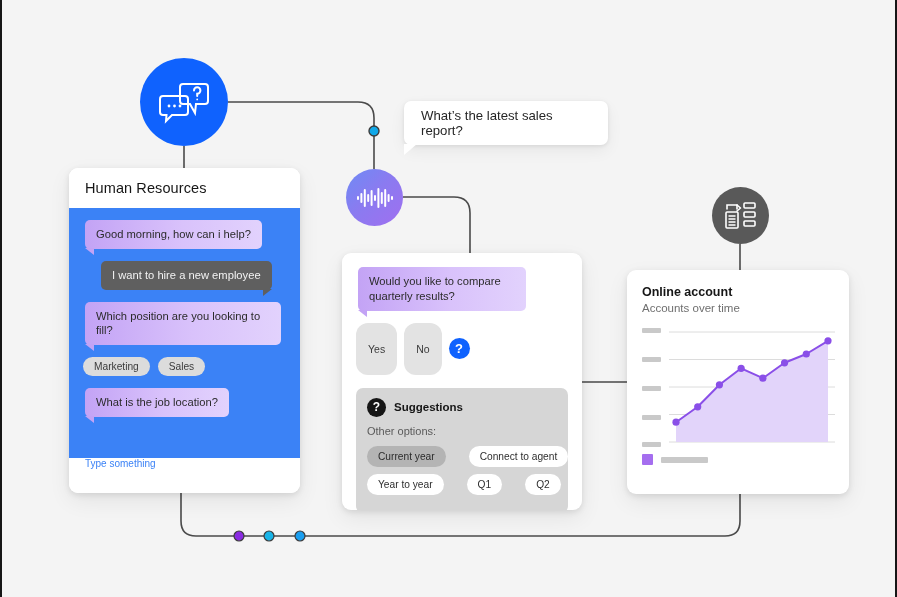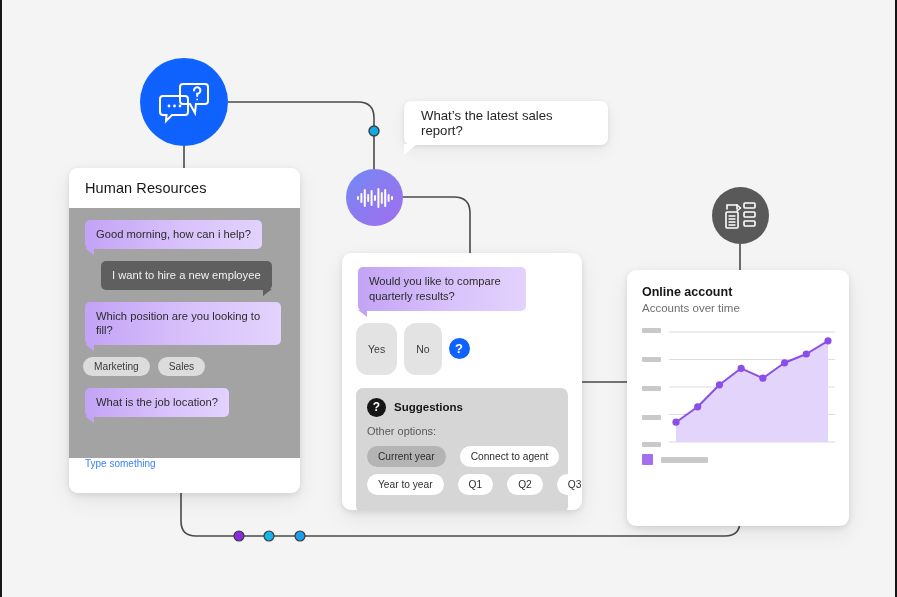--- a/index.html
+++ b/index.html
@@ -34,28 +34,28 @@
   
   .card {
     position: absolute;
     background: #ffffff;
     border-radius: 9px;
     box-shadow: 0 2px 6px rgba(0,0,0,0.10), 0 8px 22px rgba(0,0,0,0.07);
     overflow: hidden;
   }
   .card-hr     { left: 67px;  top: 168px; width: 231px; height: 325px; }
   .card-mid    { left: 340px; top: 253px; width: 240px; height: 257px; }
-  .card-chart  { left: 625px; top: 270px; width: 222px; height: 256px; }
+  .card-chart  { left: 625px; top: 270px; width: 222px; height: 224px; }
 
   
   .hr-header {
     height: 40px; background:#fff; display:flex; align-items:center;
     padding: 0 16px; font-size: 14.5px; color:#161616; letter-spacing:.1px;
   }
-  .hr-body { background:#a3a3a3; height: 250px; padding: 12px 14px 0 14px; }
+  .hr-body { background:#3b82f6; height: 250px; padding: 12px 14px 0 14px; }
   .hr-footer {
     height: 35px; background:#fff; display:flex; align-items:flex-start;
     padding: 0 16px; font-size: 10px; color:#3b82f6;
   }
   .bubble {
     position: relative; display:inline-block; max-width: 196px;
     padding: 7px 11px; font-size: 11.2px; line-height: 1.32;
     border-radius: 5px; margin-bottom: 12px; color:#2b2b2b;
   }
   .bubble.bot {
@@ -95,21 +95,21 @@
   }
   .sugg-box { background:#d6d6d6; border-radius: 7px; padding: 10px 11px 11px 11px; }
   .sugg-head { display:flex; align-items:center; gap: 8px; margin-bottom: 8px; }
   .sugg-badge {
     width: 19px; height:19px; border-radius:50%; background:#161616;
     color:#fff; font-size:12px; font-weight:bold;
     display:flex; align-items:center; justify-content:center;
   }
   .sugg-title { font-size: 11.5px; font-weight: bold; color:#161616; }
   .sugg-sub { font-size: 11px; color:#5a5a5a; margin-bottom: 9px; }
-  .opt-row { display:flex; gap: 14px; margin-bottom: 7px; }
+  .opt-row { display:flex; gap: 23px; margin-bottom: 7px; }
   .opt {
     background:#ffffff; color:#2f2f2f; font-size:10.2px;
     padding: 5px 11px; border-radius: 12px; white-space:nowrap;
   }
   .opt.sel { background:#b4b4b4; color:#2b2b2b; }
 
   
   .chart-pad { padding: 15px 14px 0 15px; }
   .chart-title { font-size: 12.5px; font-weight: bold; color:#161616; }
   .chart-sub { font-size: 11.5px; color:#6f6f6f; margin-top: 3px; }

